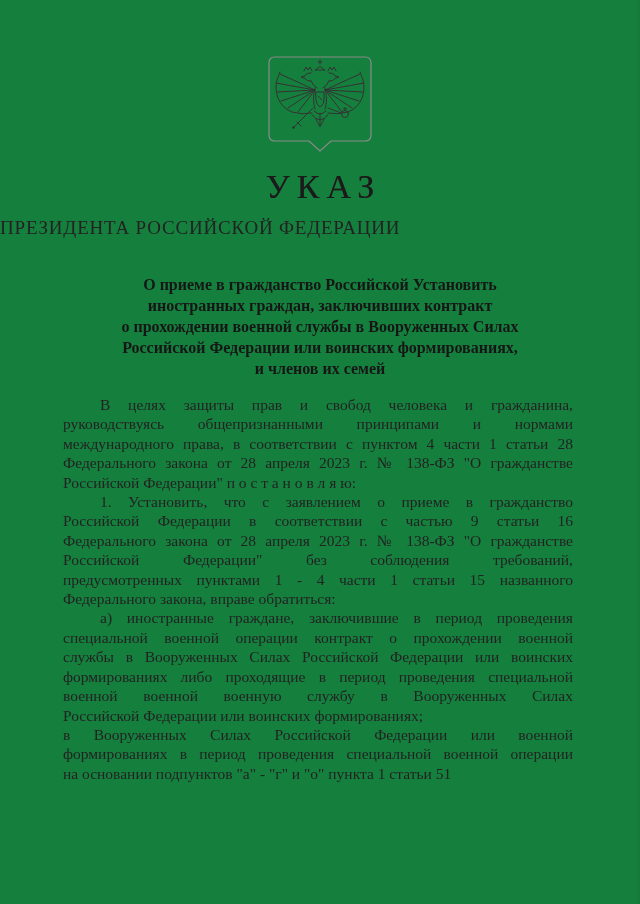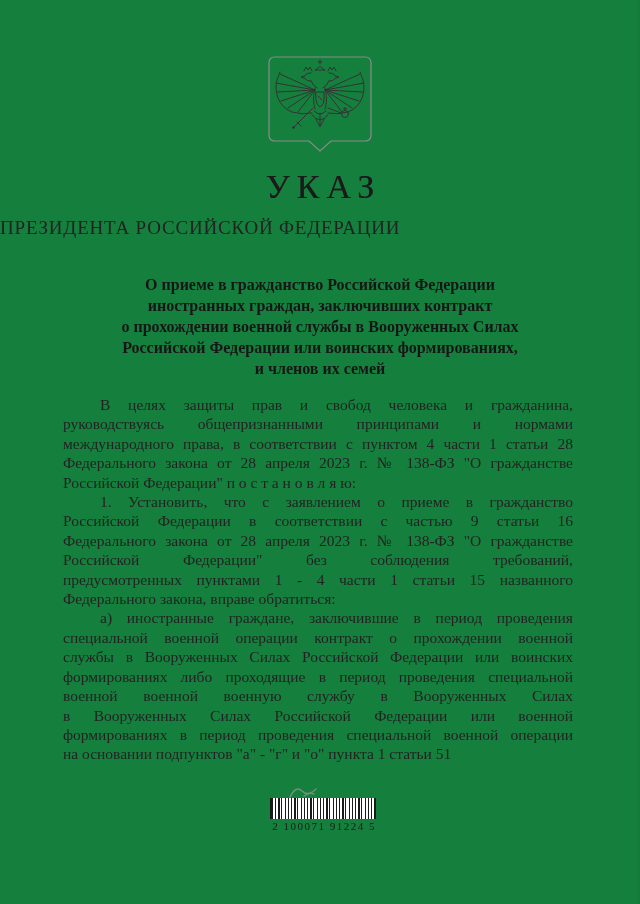--- a/index.html
+++ b/index.html
@@ -142,21 +142,21 @@
 
         <path d="M46,55 q6,6 12,0 M44,59 q8,10 16,0 M48,63 l4,8 4,-8 M52,57 v12"></path>
       </g>
     </svg>
   </div>
 
   <h1 class="ukaz">УКАЗ</h1>
   <div class="subtitle">ПРЕЗИДЕНТА РОССИЙСКОЙ ФЕДЕРАЦИИ</div>
 
   <div class="subject">
-    <div>О приеме в гражданство Российской Федерации</div>
+    <div>О приеме в гражданство Российской Установить</div>
     <div>иностранных граждан, заключивших контракт</div>
     <div>о прохождении военной службы в Вооруженных Силах</div>
     <div>Российской Федерации или воинских формированиях,</div>
     <div>и членов их семей</div>
   </div>
 
   <div class="body-block">
 
     <div>
       <div class="jl ind">В целях защиты прав и свобод человека и гражданина,</div>
@@ -174,31 +174,25 @@
       <div class="jl">предусмотренных пунктами 1 - 4 части 1 статьи 15 названного</div>
       <div class="jl end">Федерального закона, вправе обратиться:</div>
     </div>
 
     <div>
       <div class="jl ind">а) иностранные граждане, заключившие в период проведения</div>
       <div class="jl">специальной военной операции контракт о прохождении военной</div>
       <div class="jl">службы в Вооруженных Силах Российской Федерации или воинских</div>
       <div class="jl">формированиях либо проходящие в период проведения специальной</div>
       <div class="jl">военной военной военную службу в Вооруженных Силах</div>
+      <div class="jl end">Российской Федерации или воинских формированиях;</div>
     </div>
 
     <div>
       <div class="jl">в Вооруженных Силах Российской Федерации или военной</div>
       <div class="jl">формированиях в период проведения специальной военной операции</div>
       <div class="jl end">на основании подпунктов "а" - "г" и "о" пункта 1 статьи 51</div>
     </div>
 
   </div>
 
-  <div class="barcode-wrap">
-    <svg class="ink-mark" width="44" height="20" viewBox="0 0 44 20">
-      <path d="M4,16 Q10,4 16,10 T30,8 M18,15 q5,-4 10,-2" fill="none" stroke="#8f8f8f" stroke-width="1.4" opacity="0.8" stroke-linecap="round"></path>
-    </svg>
-    <div class="bars"></div>
-    <div class="bar-digits">2 100071 91224  5</div>
-  </div>
 
 </div>
 
 </body></html>

